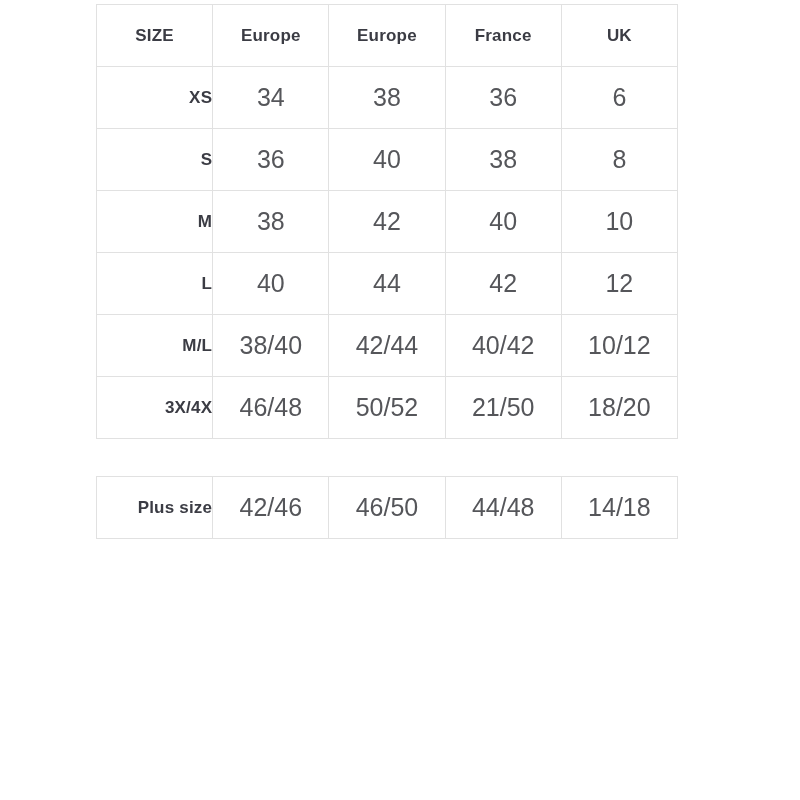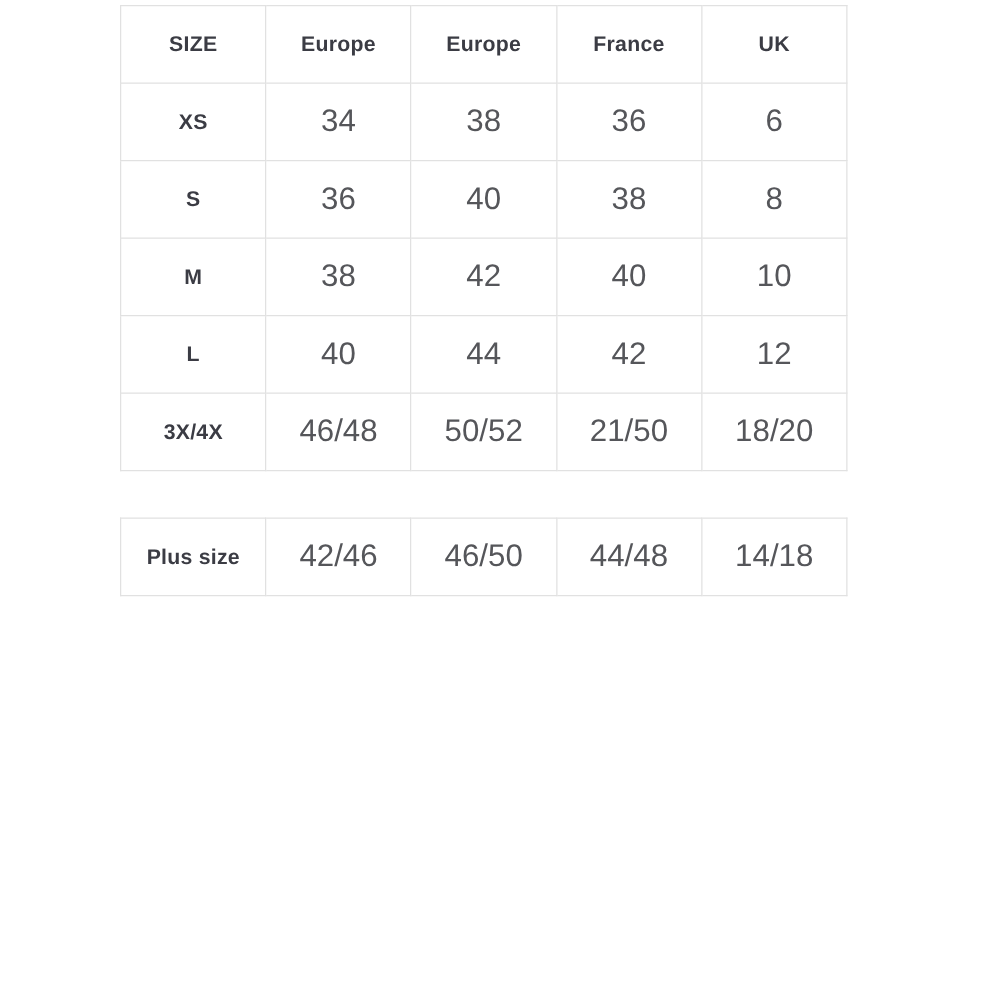--- a/index.html
+++ b/index.html
@@ -33,20 +33,21 @@
     font-size: 17px;
     font-weight: bold;
     color: #3b3c44;
     letter-spacing: 0.2px;
   }
   td.label {
     font-size: 17px;
     font-weight: bold;
     color: #3b3c44;
     letter-spacing: 0.2px;
+    text-align: right;
   }
   td.value {
     font-size: 25px;
     font-weight: normal;
     color: #55565a;
   }
   .table-gap {
     height: 37px;
   }
 </style>
@@ -88,20 +89,27 @@
         <td class="value">10</td>
       </tr>
       <tr>
         <td class="label">L</td>
         <td class="value">40</td>
         <td class="value">44</td>
         <td class="value">42</td>
         <td class="value">12</td>
       </tr>
       <tr>
+        <td class="label">M/L</td>
+        <td class="value">38/40</td>
+        <td class="value">42/44</td>
+        <td class="value">40/42</td>
+        <td class="value">10/12</td>
+      </tr>
+      <tr>
         <td class="label">3X/4X</td>
         <td class="value">46/48</td>
         <td class="value">50/52</td>
         <td class="value">21/50</td>
         <td class="value">18/20</td>
       </tr>
     </tbody>
   </table>
 
   <div class="table-gap"></div>

